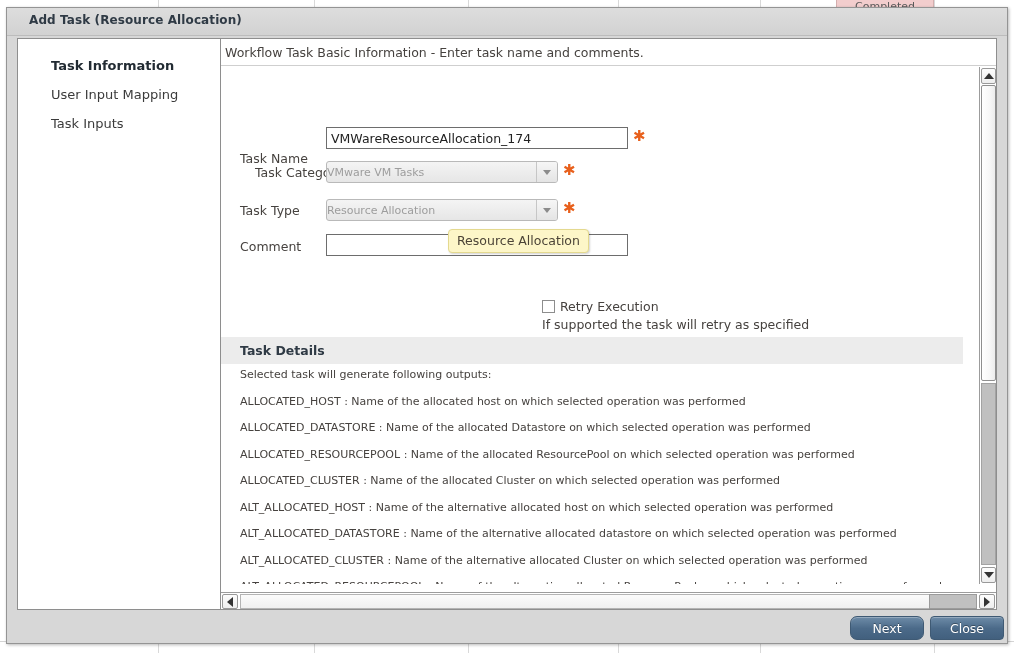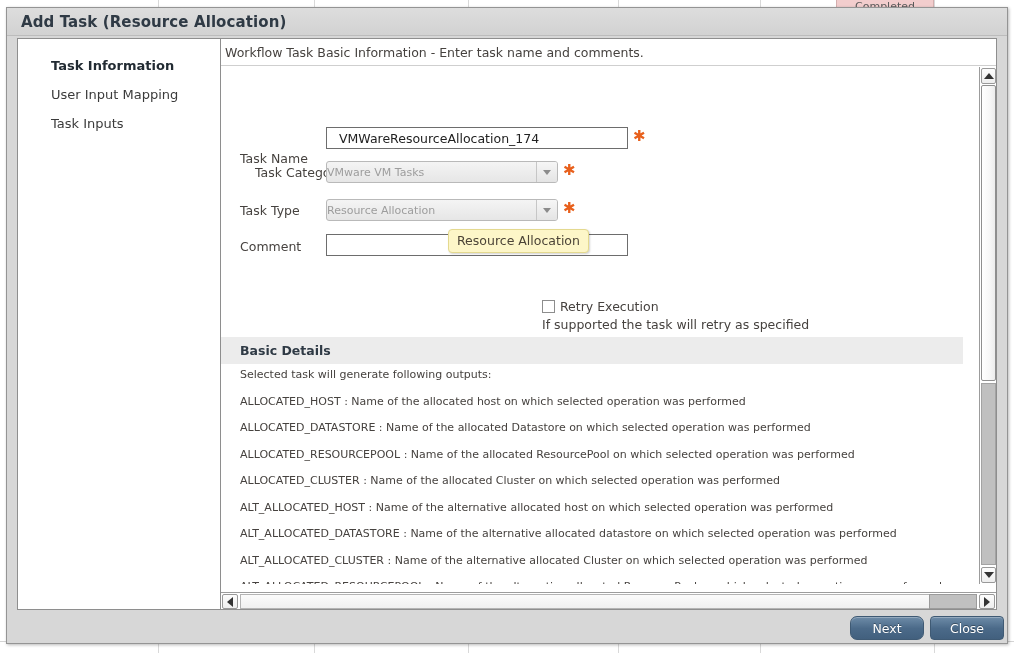--- a/index.html
+++ b/index.html
@@ -41,22 +41,22 @@
     background: #d7d7d7;
     border: 1px solid #949494;
     box-shadow: 1px 1px 3px rgba(0,0,0,.28);
   }
   #dialog-titlebar {
     position: absolute; left: 0; top: 0; width: 1000px; height: 28px;
     background: linear-gradient(#dddddd, #d2d2d2);
     border-bottom: 1px solid #bcbcbc;
   }
   #dialog-title {
-    position: absolute; left: 14px; top: 5px;
-    font-size: 15px; font-weight: bold; color: #2f3a45;
+    position: absolute; left: 22px; top: 5px;
+    font-size: 12px; font-weight: bold; color: #2f3a45;
     letter-spacing: .1px; white-space: nowrap;
   }
 
   
   #dialog-body {
     position: absolute; left: 10px; top: 30px;
     width: 980px; height: 572px;
     background: #ffffff;
     border: 1px solid #8e8e8e;
     display: flex;
@@ -93,21 +93,21 @@
   #scroll-area {
     position: absolute; left: 0; top: 28px;
     width: 758px; height: 517px; overflow: hidden;
   }
   .field-label {
     position: absolute; font-size: 12.5px; color: #46423f; white-space: nowrap;
   }
   .text-input {
     position: absolute;
     height: 22px; border: 1px solid #6d6d6d; background: #fff;
-    font-size: 12.5px; color: #222; padding: 0 12px;
+    font-size: 12.5px; color: #222; padding: 0 4px;
     font-family: "DejaVu Sans", "Liberation Sans", sans-serif;
   }
   .combo {
     position: absolute; height: 22px;
     border: 1px solid #b9b9b9; border-radius: 3px;
     background: linear-gradient(#f4f4f4, #e6e6e6);
     display: flex; align-items: center;
     overflow: hidden;
   }
   .combo-text {
@@ -328,21 +328,21 @@
         <div class="req-star" style="left:342px; top:134px;">✱</div>
 
         <div class="field-label" style="left:19px; top:172px;">Comment</div>
         <input class="text-input" style="left: 105px; top: 167px; width: 302px;" placeholder="">
 
         <div id="retry-check"></div>
         <div id="retry-label">Retry Execution</div>
         <div id="retry-hint">If supported the task will retry as specified</div>
 
         <div id="details-header">
-          <span>Basic Details</span>
+          <span>Task Details</span>
         </div>
 
         <div id="details-list">
           <div class="detail-line">Selected task will generate following outputs:</div>
           <div class="detail-line">ALLOCATED_HOST : Name of the allocated host on which selected operation was performed</div>
           <div class="detail-line">ALLOCATED_DATASTORE : Name of the allocated Datastore on which selected operation was performed</div>
           <div class="detail-line">ALLOCATED_RESOURCEPOOL : Name of the allocated ResourcePool on which selected operation was performed</div>
           <div class="detail-line">ALLOCATED_CLUSTER : Name of the allocated Cluster on which selected operation was performed</div>
           <div class="detail-line">ALT_ALLOCATED_HOST : Name of the alternative allocated host on which selected operation was performed</div>
           <div class="detail-line">ALT_ALLOCATED_DATASTORE : Name of the alternative allocated datastore on which selected operation was performed</div>

